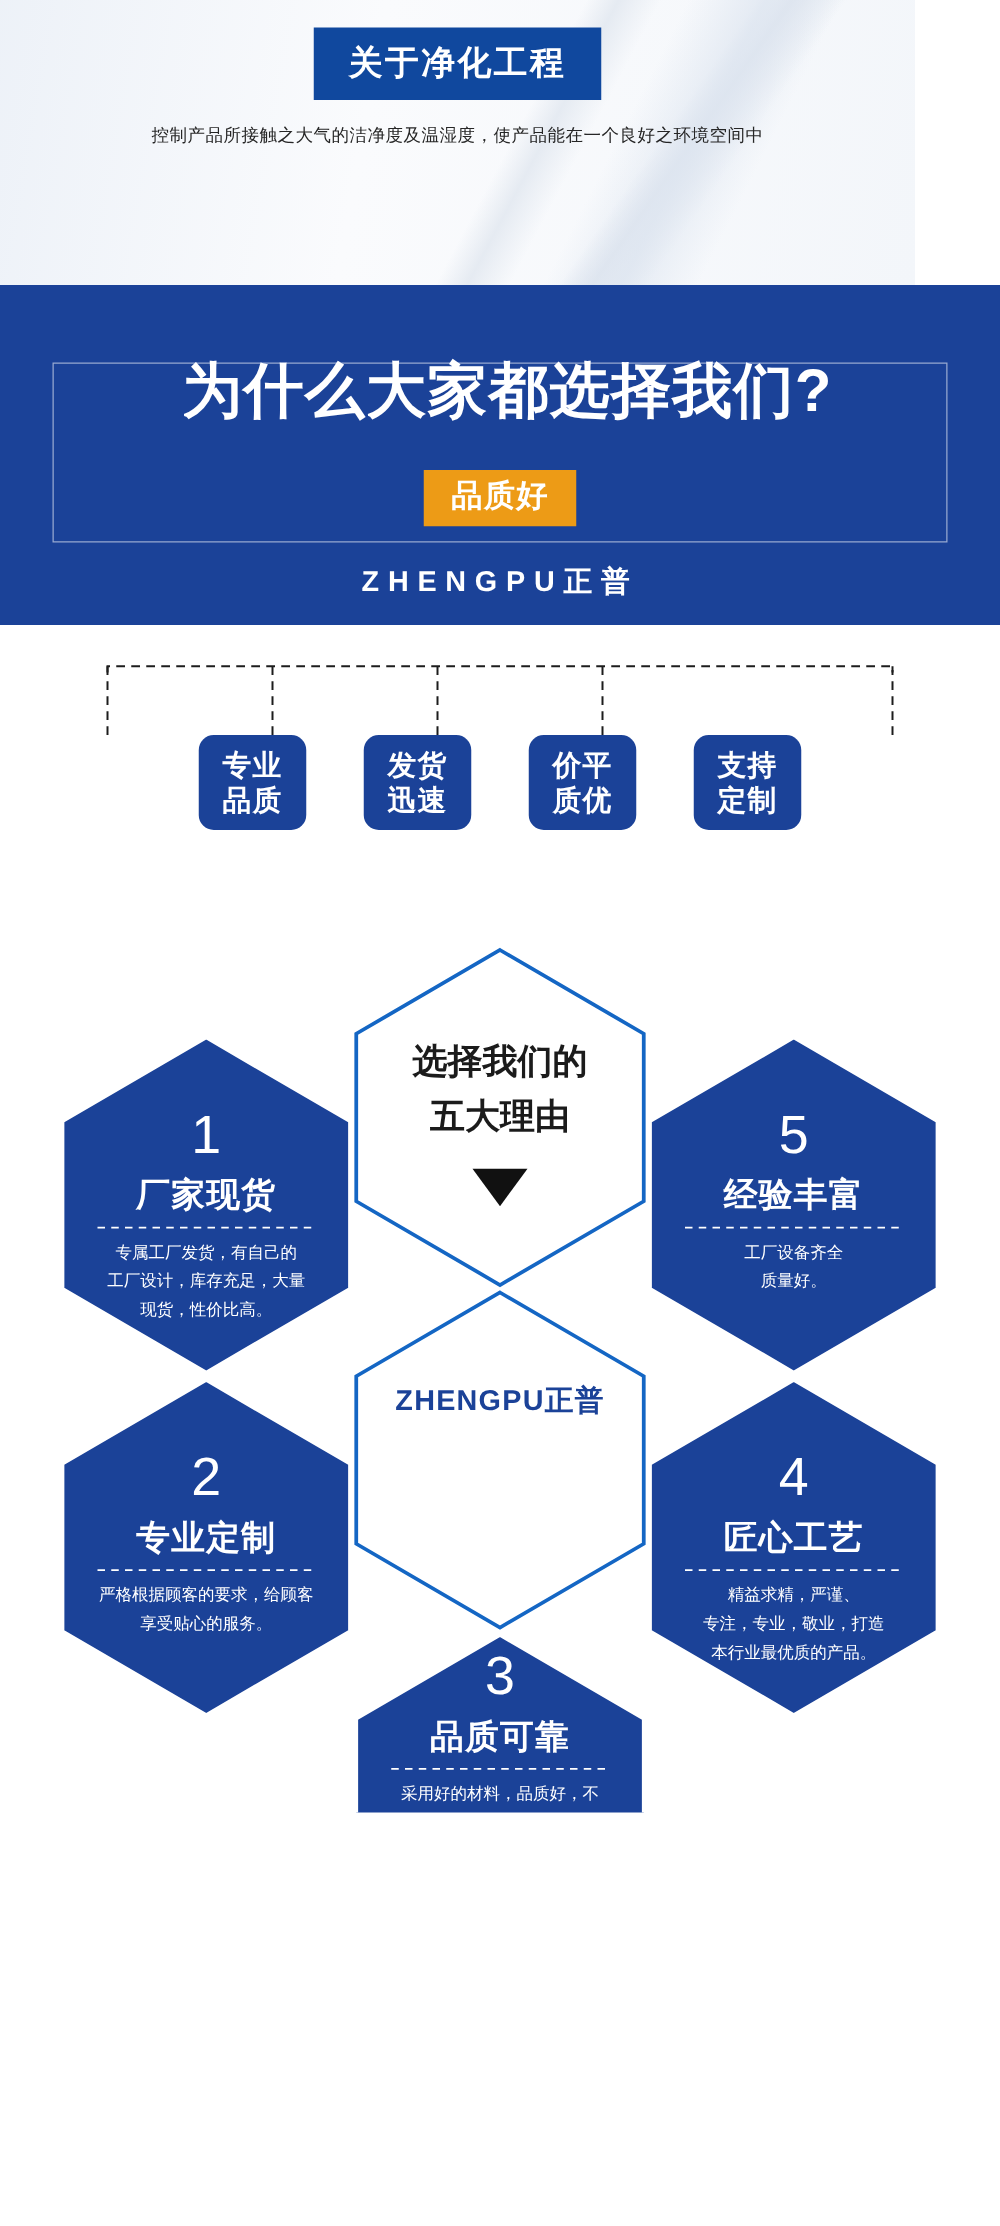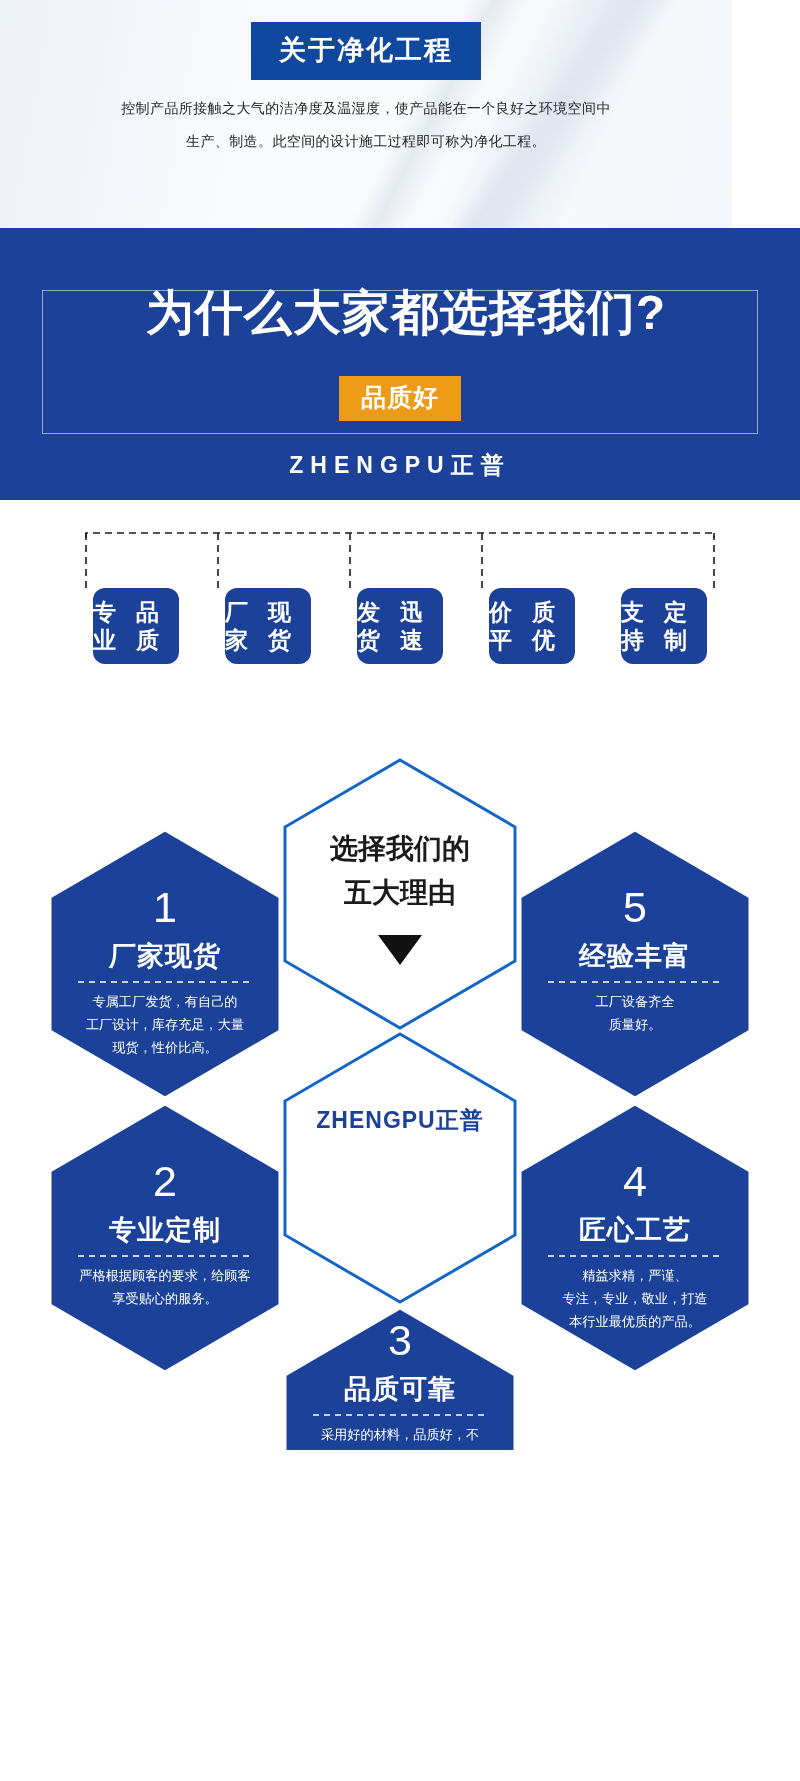--- a/index.html
+++ b/index.html
@@ -108,21 +108,21 @@
     display: flex; justify-content: center; gap: 46px;
   }
   .badge {
     width: 86px; height: 76px;
     background: #1b4298;
     border-radius: 12px;
     color: #ffffff;
     font-size: 23px;
     font-weight: bold;
     letter-spacing: 1px;
-    display: flex; flex-direction: row;
+    display: flex; flex-direction: column;
     align-items: center; justify-content: center;
     line-height: 1.22;
   }
 
   
   .hexwrap { position: relative; width: 654px; height: 700px; background:#fff; }
   .hexwrap svg { position: absolute; left: 0; top: 0; }
 
   .hx-title { font-family:"Liberation Sans","DejaVu Sans",sans-serif; font-size:28px; font-weight:bold; fill:#1b1b1b; }
   .hx-brand { font-family:"Liberation Sans","DejaVu Sans",sans-serif; font-size:23px; font-weight:bold; fill:#1b4298; letter-spacing:1px; }
@@ -132,21 +132,20 @@
 </style>
 </head>
 <body>
 
 <div class="page">
 
   <section class="intro">
     <div class="intro-title">关于净化工程</div>
     <div class="intro-body">
       <div>控制产品所接触之大气的洁净度及温湿度，使产品能在一个良好之环境空间中</div>
-      <div>生产、制造。此空间的设计施工过程即可称为净化工程。</div>
     </div>
   </section>
 
   <section class="banner">
     <div class="banner-frame"></div>
     <div class="banner-h1">为什么大家都选择我们?</div>
     <div class="banner-tags">
       <div class="tag tag-orange">品质好</div>
     </div>
     <div class="banner-sub">ZHENGPU正普</div>
@@ -162,24 +161,20 @@
         <path d="M482,33 L482,88"></path>
         <path d="M714,33 L714,88"></path>
       </g>
     </svg>
     <div class="badges">
       <div class="badge">
         <span>专业</span>
         <span>品质</span>
       </div>
       <div class="badge">
-        <span>厂家</span>
-        <span>现货</span>
-      </div>
-      <div class="badge">
         <span>发货</span>
         <span>迅速</span>
       </div>
       <div class="badge">
         <span>价平</span>
         <span>质优</span>
       </div>
       <div class="badge">
         <span>支持</span>
         <span>定制</span>

